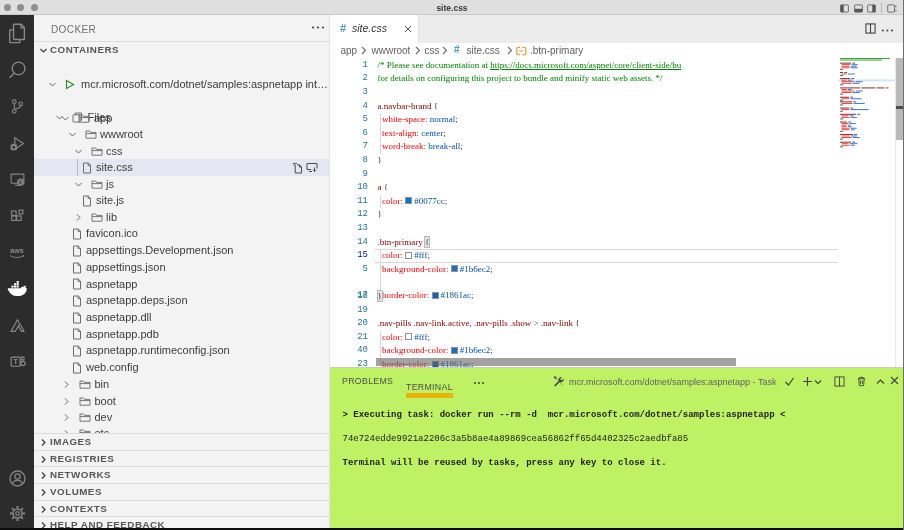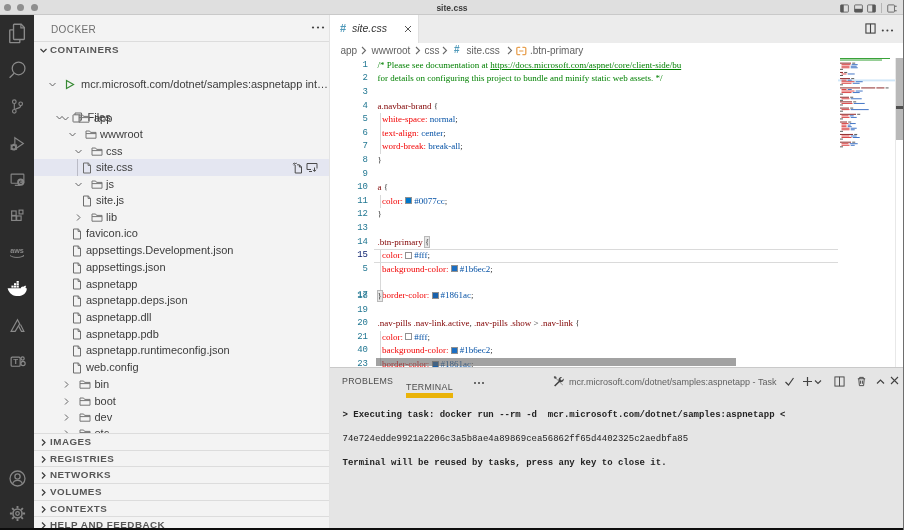--- a/index.html
+++ b/index.html
@@ -37,21 +37,21 @@
 .cmt { color:#008000; }
 .sel { color:#800000; }
 .prop { color:#f20000; }
 .val { color:#0451a5; }
 .pun { color:#3b3b3b; }
 .swatch { display:inline-block; width:7px; height:7px; border:1px solid #919191; vertical-align:-0.5px; margin-right:2px; }
 .brk { background:#e7e7e7; box-shadow:0 0 0 1px #b9b9b9; }
 .bch { position:absolute; top:3px; width:6px; height:9px; fill:none; stroke:#6a6a6a; stroke-width:1.1px; }
 
 
-#panel { position:absolute; left:330px; top:366.5px; width:574px; height:161.3px; background:#e5e5e5; border-top:1px solid #c9c9c9; }
+#panel { position:absolute; left:330px; top:366.5px; width:574px; height:161.3px; background:#bef264; border-top:1px solid #c9c9c9; }
 .ptab { position:absolute; font-size:8.8px; letter-spacing:0.3px; color:#4d4d4d; }
 #term { position:absolute; left:12.5px; top:41.5px; font-family:"Liberation Mono", monospace; font-size:9px; line-height:12px; color:#222; white-space:pre; }
 
 #bottomstrip { position:absolute; left:0; top:527.6px; width:904px; height:2.4px; background:#0d0d0d; z-index:9; }
 svg { display:block; }
 </style>
 </head>
 <body>
 <div id="win">
 

